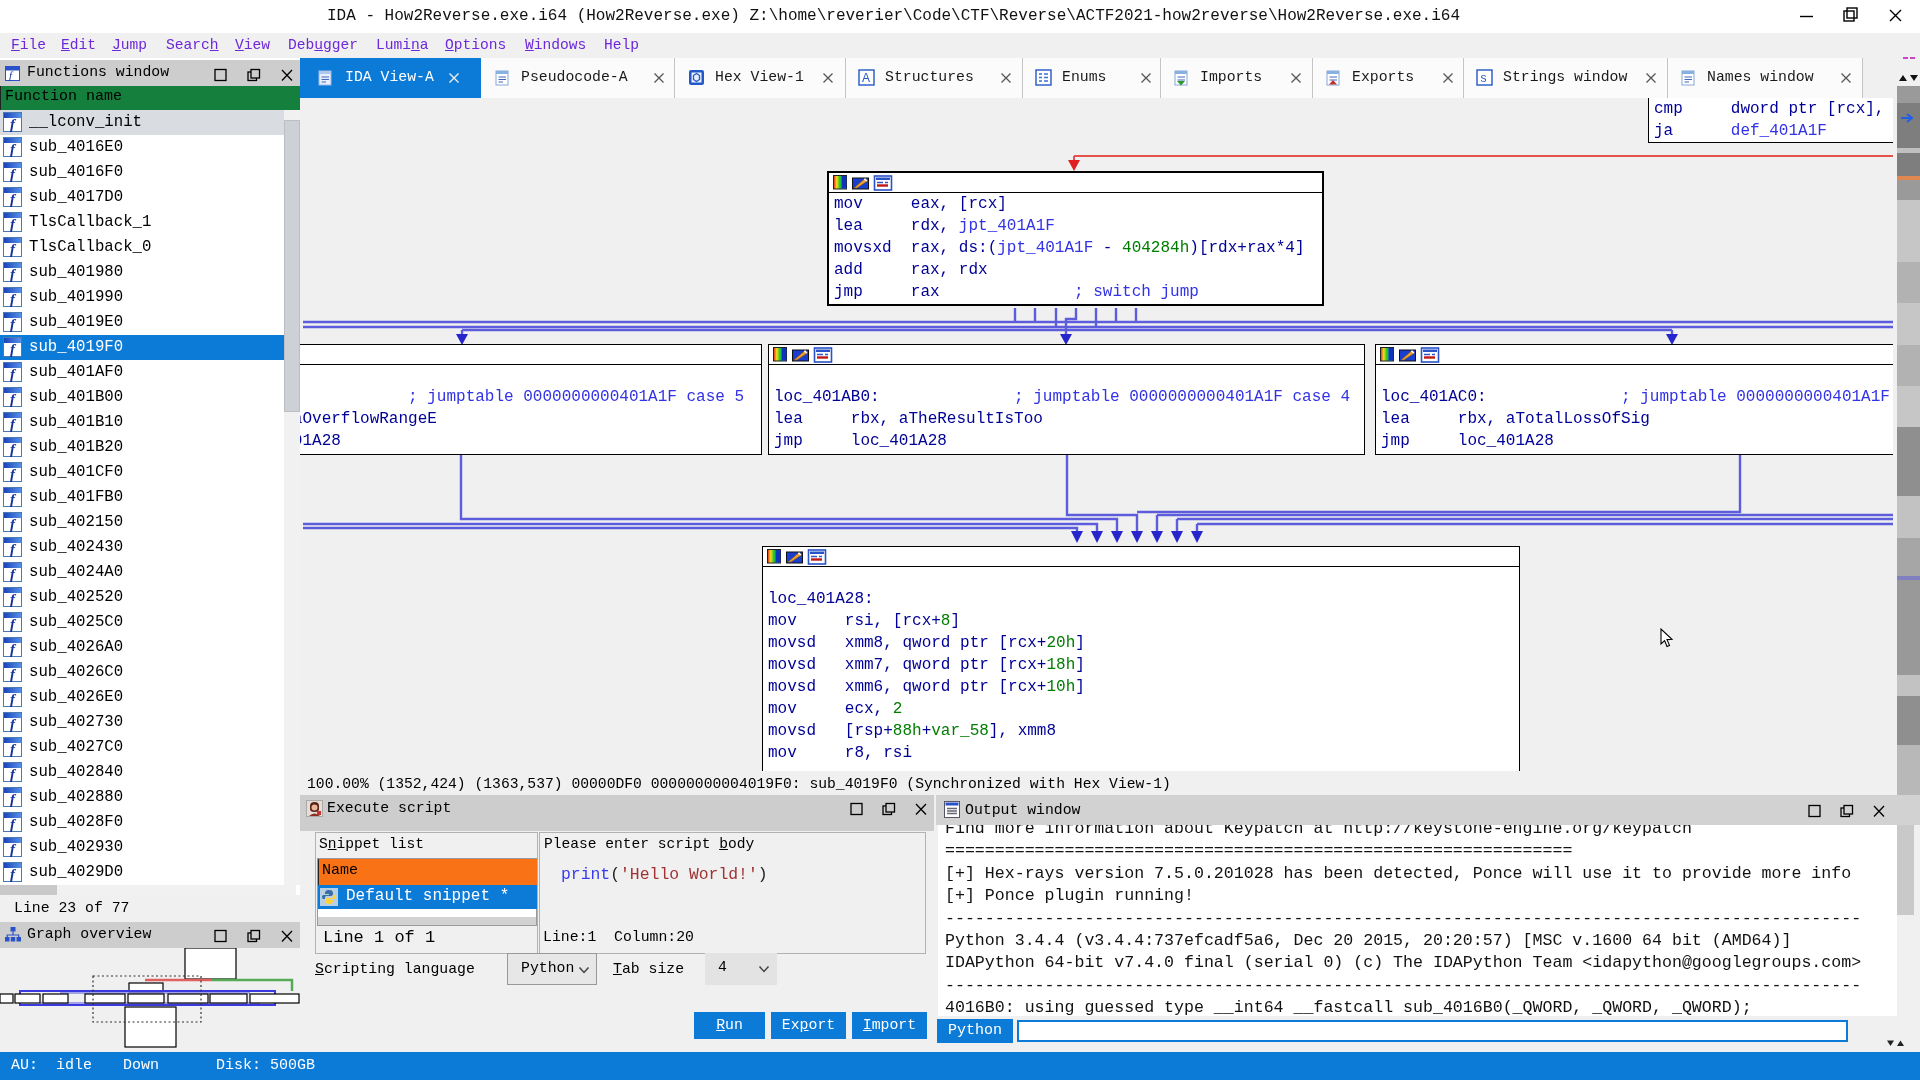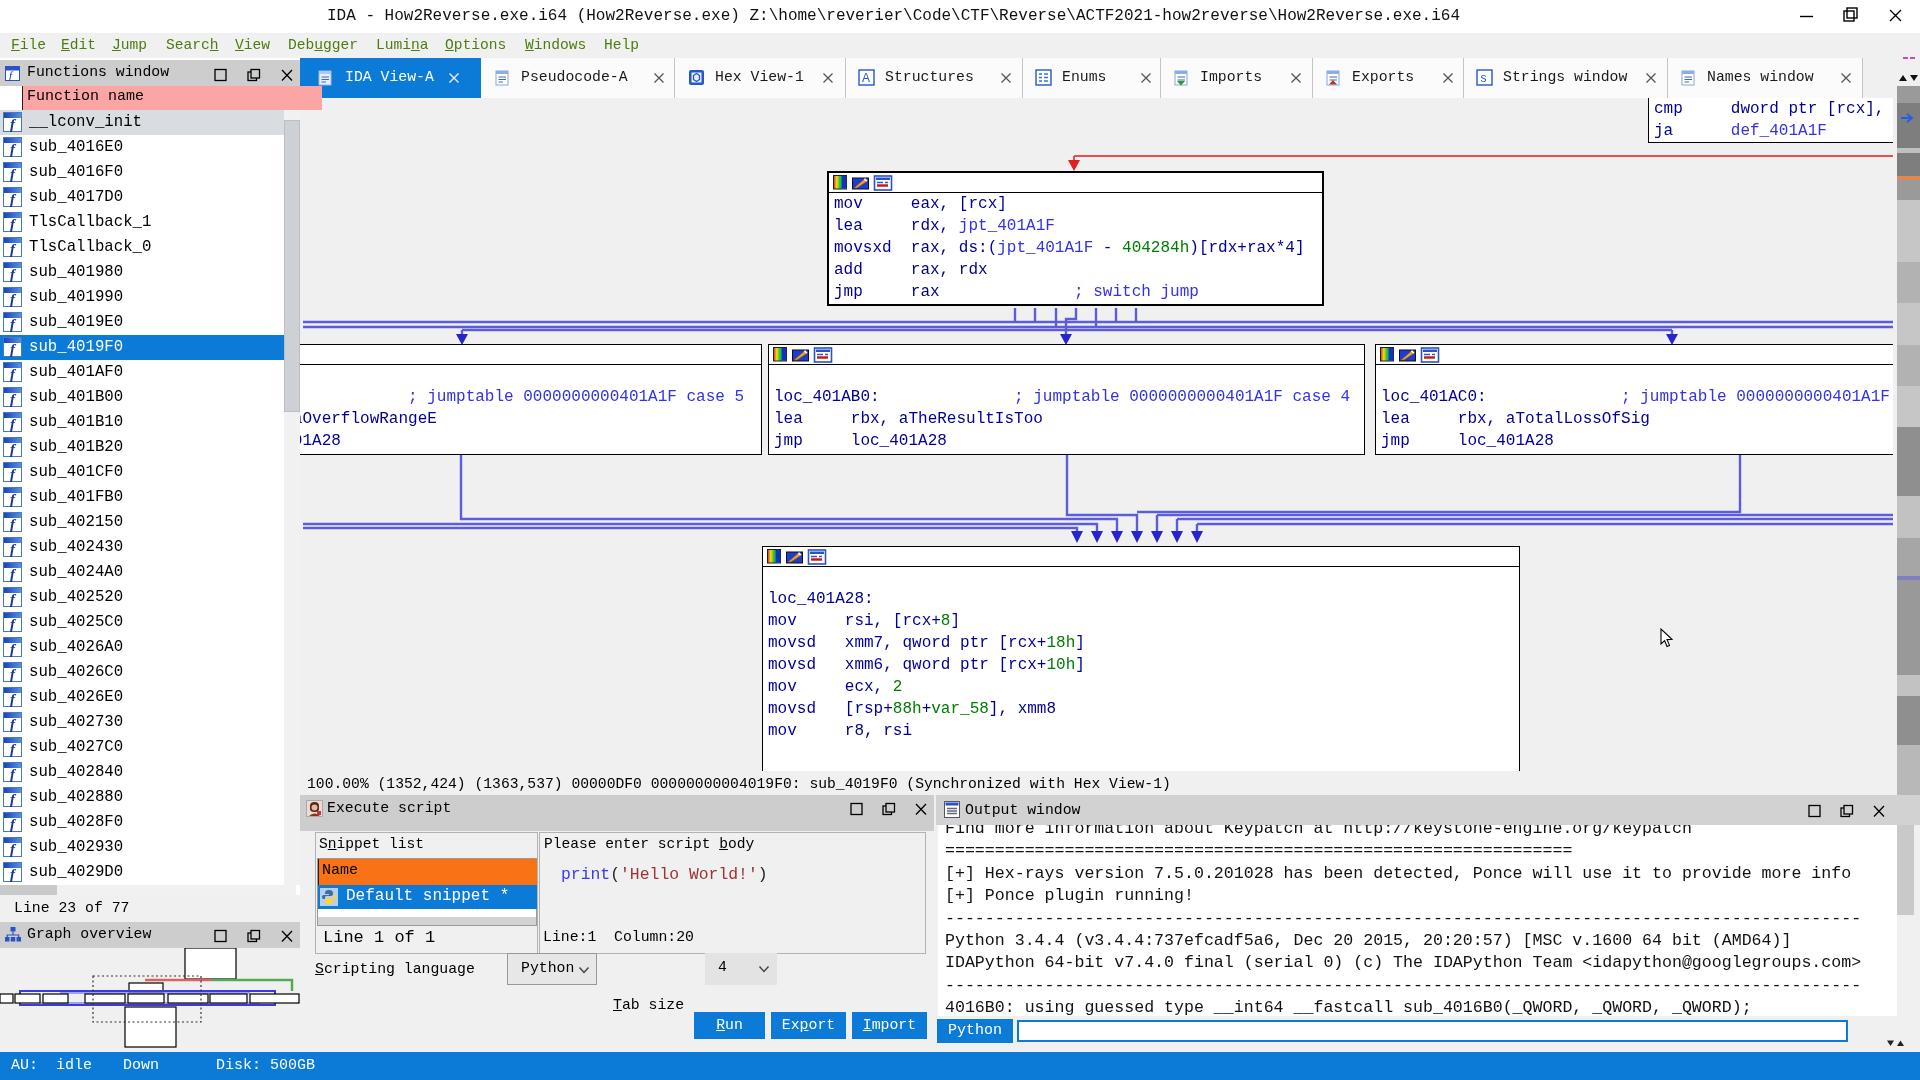--- a/index.html
+++ b/index.html
@@ -42,21 +42,21 @@
 <div class="abs" style="left:0;top:0;width:1920px;height:33px;background:#ffffff;">
   <div class="abs pre" style="left:327px;top:7px;font-size:16px;color:#111;">IDA - How2Reverse.exe.i64 (How2Reverse.exe) Z:\home\reverier\Code\CTF\Reverse\ACTF2021-how2reverse\How2Reverse.exe.i64</div>
   <svg class="abs" style="left:1790px;top:0;" width="130" height="33">
     <line x1="10" y1="16.5" x2="23" y2="16.5" stroke="#000" stroke-width="1.4"></line>
     <rect x="54" y="11" width="10" height="10" fill="none" stroke="#000" stroke-width="1.4"></rect>
     <rect x="57" y="8" width="10" height="10" fill="none" stroke="#000" stroke-width="1.4"></rect>
     <path d="M100 10 L111 21 M111 10 L100 21" stroke="#000" stroke-width="1.4"></path>
   </svg>
 </div>
 
-<div class="abs" style="left:0;top:33px;width:1920px;height:25px;background:#f0f0f0;font-size:14.6px;color:#4d7c0f;">
+<div class="abs" style="left:0;top:33px;width:1920px;height:25px;background:#f0f0f0;font-size:14.6px;color:#6d28d9;">
   <span class="abs" style="left:11px;top:4px;"><u>F</u>ile</span>
   <span class="abs" style="left:61px;top:4px;"><u>E</u>dit</span>
   <span class="abs" style="left:112px;top:4px;"><u>J</u>ump</span>
   <span class="abs" style="left:166px;top:4px;">Searc<u>h</u></span>
   <span class="abs" style="left:235px;top:4px;"><u>V</u>iew</span>
   <span class="abs" style="left:288px;top:4px;">Deb<u>u</u>gger</span>
   <span class="abs" style="left:376px;top:4px;">Lumi<u>n</u>a</span>
   <span class="abs" style="left:445px;top:4px;"><u>O</u>ptions</span>
   <span class="abs" style="left:525px;top:4px;"><u>W</u>indows</span>
   <span class="abs" style="left:604px;top:4px;">Help</span>
@@ -191,20 +191,21 @@
           <path d="M31.5 3.8 L33.8 6" stroke="#fff" stroke-width="1.6"></path>
           <rect x="41.5" y="1" width="17" height="14" fill="#fff" stroke="#2a52c8" stroke-width="1.6"></rect>
           <rect x="43" y="2.5" width="14" height="2.5" fill="#2a52c8"></rect>
           <path d="M44 10.5 H55" stroke="#c01818" stroke-width="2.4"></path>
           <path d="M44 7.5 H50 M52 7.5 H55" stroke="#3355cc" stroke-width="1.4"></path>
         </svg>
       </div>
     <div class="gline" style="line-height:21px;">&nbsp;</div>
     <div class="gline">loc_401A28:</div>
     <div class="gline">mov     rsi, [rcx+<span class="green">8</span>]</div>
+    <div class="gline">movsd   xmm8, qword ptr [rcx+<span class="green">20h</span>]</div>
     <div class="gline">movsd   xmm7, qword ptr [rcx+<span class="green">18h</span>]</div>
     <div class="gline">movsd   xmm6, qword ptr [rcx+<span class="green">10h</span>]</div>
     <div class="gline">mov     ecx, <span class="green">2</span></div>
     <div class="gline">movsd   [rsp+<span class="green">88h</span>+<span class="green">var_58</span>], xmm8</div>
     <div class="gline">mov     r8, rsi</div>
   </div>
 
   <svg class="abs" style="left:1360px;top:530px;" width="16" height="22">
     <path d="M1 1 L1 16 L4.6 12.6 L7 18.5 L9.5 17.4 L7 11.6 L12 11.3 Z" fill="#fff" stroke="#000" stroke-width="1.1"></path>
   </svg>
@@ -361,21 +362,21 @@
         <text x="4" y="13" font-size="11" font-style="italic" font-family="Liberation Serif" fill="#16339a">f</text>
       </svg>
     <span class="abs" style="left:27px;top:4px;">Functions window</span>
     <svg class="abs" style="left:214px;top:8px;" width="86" height="14">
       <rect x="1" y="1.5" width="11" height="11" fill="none" stroke="#000" stroke-width="1.3"></rect>
       <rect x="34" y="4" width="8.5" height="8.5" fill="none" stroke="#000" stroke-width="1.3"></rect>
         <rect x="37" y="1.5" width="8.5" height="8.5" fill="#cdcdcd" stroke="#000" stroke-width="1.3"></rect>
       <path d="M68 2 L78 12.5 M78 2 L68 12.5" stroke="#000" stroke-width="1.3"></path>
     </svg>
   </div>
-  <div class="abs" style="left:0;top:28px;width:300px;height:24px;background:#fca5a5;border-left:1.5px solid #222;margin-left:22px;">
+  <div class="abs" style="left:0;top:28px;width:300px;height:24px;background:#15803d;border-left:1.5px solid #222;">
     <span class="abs" style="left:4px;top:2px;font-size:15px;color:#000;">Function name</span>
   </div>
   <div class="frow" style="top:52px;background:#d9dce1;">
       <span class="ficon"><i>f</i></span>
       <span class="t" style="">__lconv_init</span>
     </div>
   <div class="frow" style="top:77px;">
       <span class="ficon"><i>f</i></span>
       <span class="t" style="">sub_4016E0</span>
     </div>
@@ -589,21 +590,21 @@
     <div class="abs pre" style="left:21px;top:32px;font-size:16.4px;color:#222;"><span style="color:#3b3bee">print</span>(<span style="color:#a03232">'Hello World!'</span>)</div>
     <span class="abs" style="left:3px;top:96px;font-size:14.8px;">Line:1&nbsp;&nbsp;Column:20</span>
   </div>
   <span class="abs" style="left:15px;top:166px;font-size:14.8px;"><u>S</u>cripting language</span>
   <div class="abs" style="left:207px;top:158px;width:90px;height:32px;background:#e7e7e7;border:1px solid #989898;">
     <span class="abs" style="left:13px;top:6px;font-size:14.8px;">Python</span>
     <svg class="abs" style="left:70px;top:12px;" width="12" height="9">
         <path d="M1.5 1.5 L6 6.5 L10.5 1.5" fill="none" stroke="#444" stroke-width="1.5"></path>
       </svg>
   </div>
-  <span class="abs" style="left:313px;top:166px;font-size:14.8px;margin-top:36px;"><u>T</u>ab size</span>
+  <span class="abs" style="left:313px;top:166px;font-size:14.8px;"><u>T</u>ab size</span>
   <div class="abs" style="left:405px;top:158px;width:72px;height:32px;background:#e3e3e3;">
     <span class="abs" style="left:13px;top:6px;font-size:14.8px;">4</span>
     <svg class="abs" style="left:53px;top:12px;" width="12" height="9">
         <path d="M1.5 1.5 L6 6.5 L10.5 1.5" fill="none" stroke="#444" stroke-width="1.5"></path>
       </svg>
   </div>
   <div class="abs" style="left:394px;top:217px;width:71px;height:27px;background:#0c7bd8;color:#fff;font-size:14.8px;text-align:center;line-height:26px;"><u>R</u>un</div>
   <div class="abs" style="left:471px;top:217px;width:75px;height:27px;background:#0c7bd8;color:#fff;font-size:14.8px;text-align:center;line-height:26px;">Ex<u>p</u>ort</div>
   <div class="abs" style="left:552px;top:217px;width:75px;height:27px;background:#0c7bd8;color:#fff;font-size:14.8px;text-align:center;line-height:26px;"><u>I</u>mport</div>
 </div>

